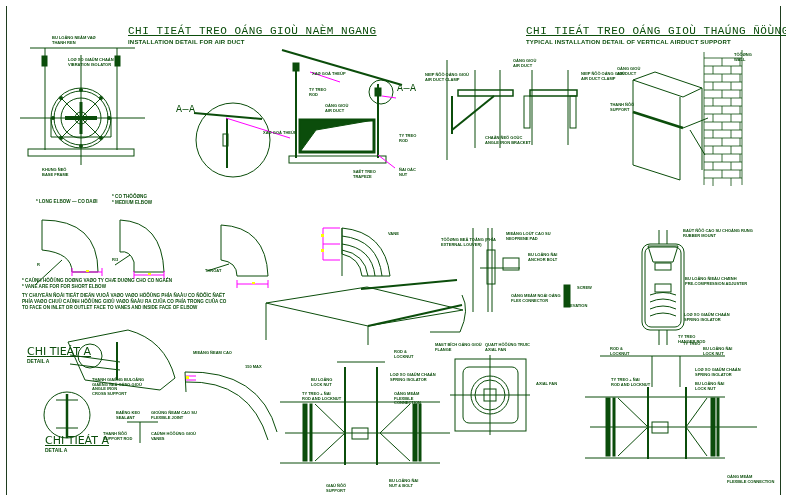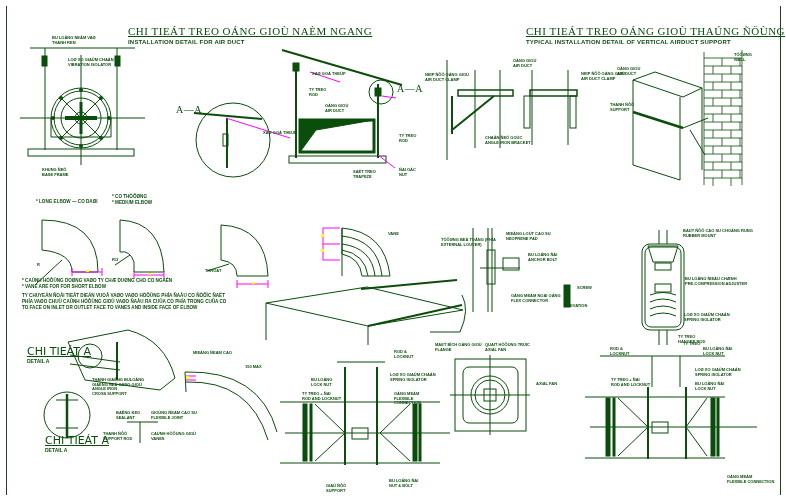--- a/index.html
+++ b/index.html
@@ -1,19 +1,19 @@
 <!DOCTYPE html>
 <html><head>
 <meta charset="utf-8">
 <style>
   html,body{margin:0;padding:0;background:#ffffff;}
   body{width:786px;height:503px;overflow:hidden;position:relative;font-family:"Liberation Sans",sans-serif;}
   #sheet{position:absolute;left:0;top:0;width:786px;height:503px;}
   .frame{position:absolute;left:6px;top:6px;width:773px;height:489px;border-left:1.5px solid #1f3d1f;border-right:1.5px solid #1f3d1f;}
-  .ttl{position:absolute;color:#0b4d0b;font-size:11px;letter-spacing:0.5px;text-decoration:underline;white-space:nowrap;font-family:Liberation Serif, serif;}
+  .ttl{position:absolute;color:#0b4d0b;font-size:11px;letter-spacing:0.5px;text-decoration:underline;white-space:nowrap;font-family:Liberation Mono, monospace;}
   .sub{position:absolute;color:#0b4d0b;font-size:6px;font-weight:bold;white-space:nowrap;font-family:"Liberation Sans",sans-serif;letter-spacing:0.2px;}
   .lbl{position:absolute;color:#0b4d0b;font-size:4px;font-weight:bold;white-space:nowrap;line-height:4.5px;font-family:"Liberation Sans",sans-serif;}
   .note{position:absolute;color:#0b4d0b;font-size:4.6px;font-weight:bold;white-space:nowrap;line-height:6px;font-family:"Liberation Sans",sans-serif;}
   .det{position:absolute;color:#0b4d0b;font-size:11px;white-space:nowrap;text-decoration:underline;font-family:"DejaVu Sans",sans-serif;}
   .detsub{position:absolute;color:#0b4d0b;font-size:5px;font-weight:bold;white-space:nowrap;}
   svg{position:absolute;left:0;top:0;}
 </style>
 </head>
 <body>
 

